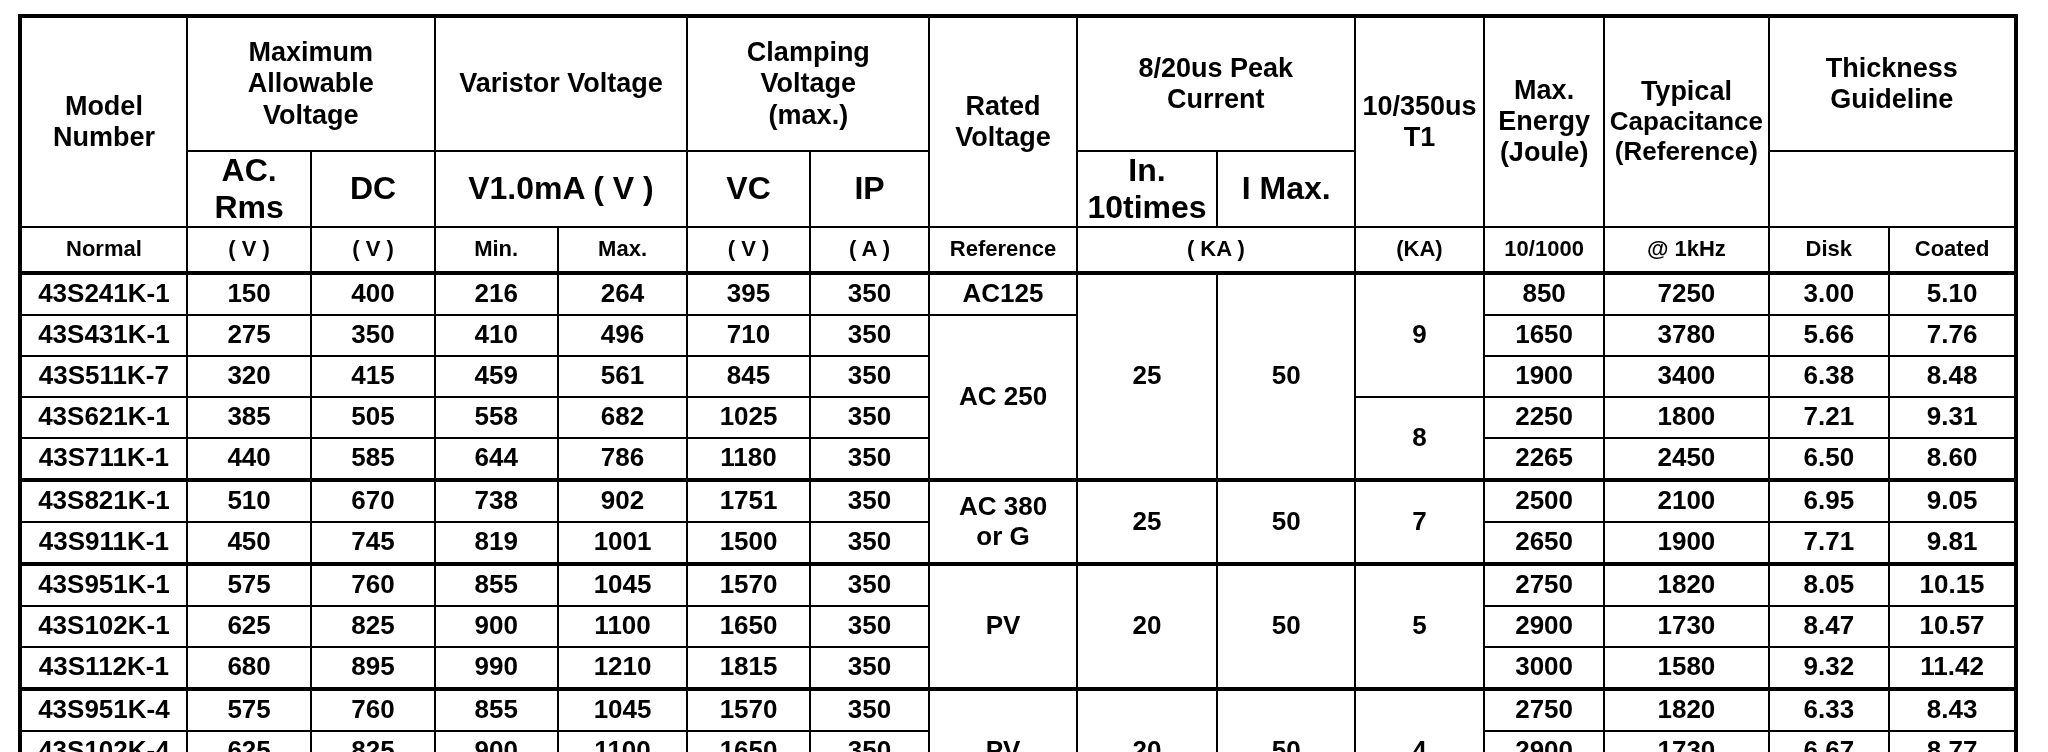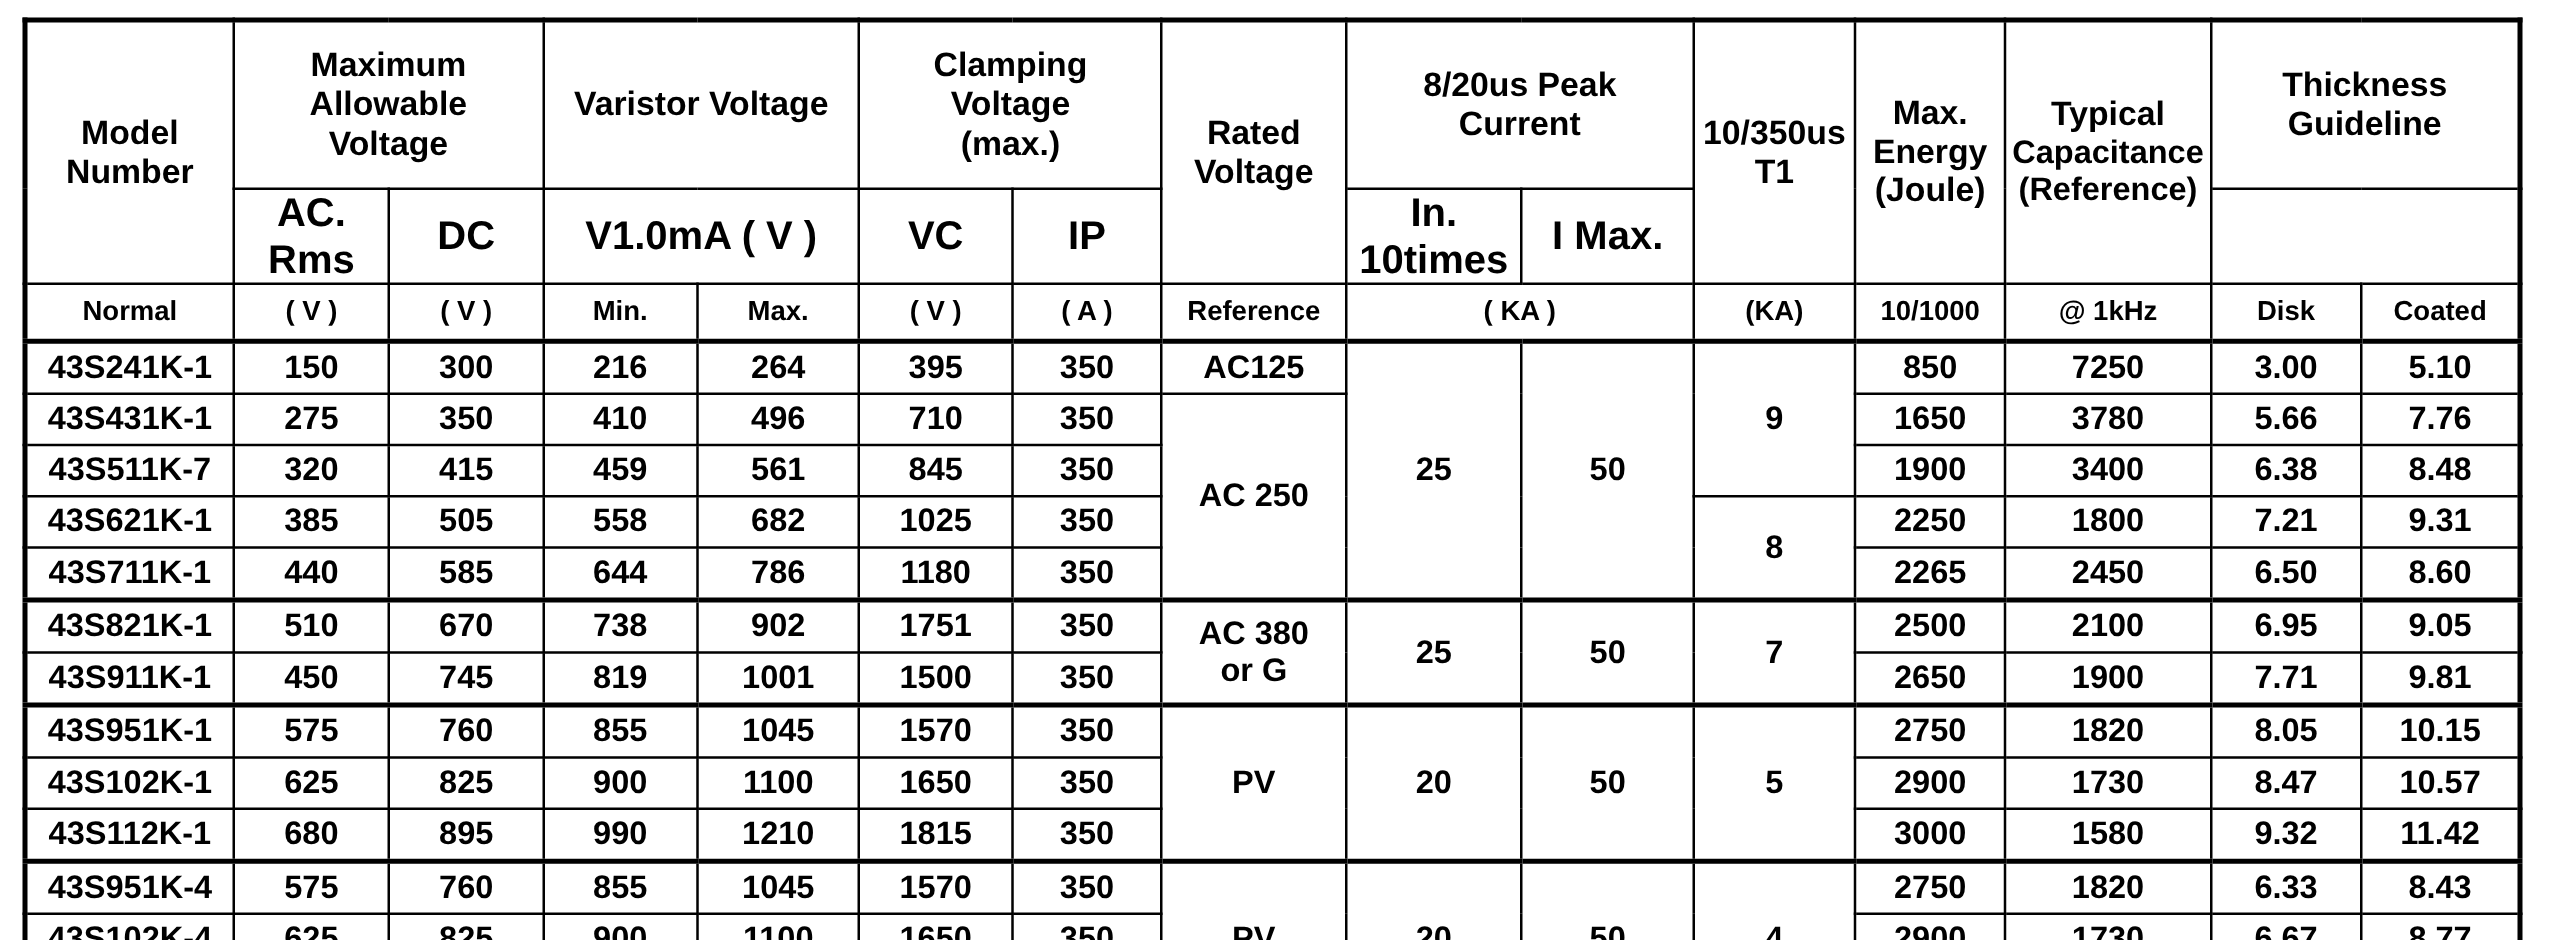--- a/index.html
+++ b/index.html
@@ -166,21 +166,21 @@
         <td>(KA)</td>
         <td>10/1000</td>
         <td>@ 1kHz</td>
         <td>Disk</td>
         <td>Coated</td>
       </tr>
 
       <tr class="body-row">
         <td class="model-cell thick-top">43S241K-1</td>
         <td class="thick-top">150</td>
-        <td class="thick-top">300</td>
+        <td class="thick-top">400</td>
         <td class="thick-top">216</td>
         <td class="thick-top">264</td>
         <td class="thick-top">395</td>
         <td class="thick-top">350</td>
         <td class="thick-top" rowspan="1">AC125</td>
         <td class="thick-top" rowspan="5">25</td>
         <td class="thick-top" rowspan="5">50</td>
         <td class="thick-top" rowspan="3">9</td>
         <td class="thick-top">850</td>
         <td class="thick-top">7250</td>

